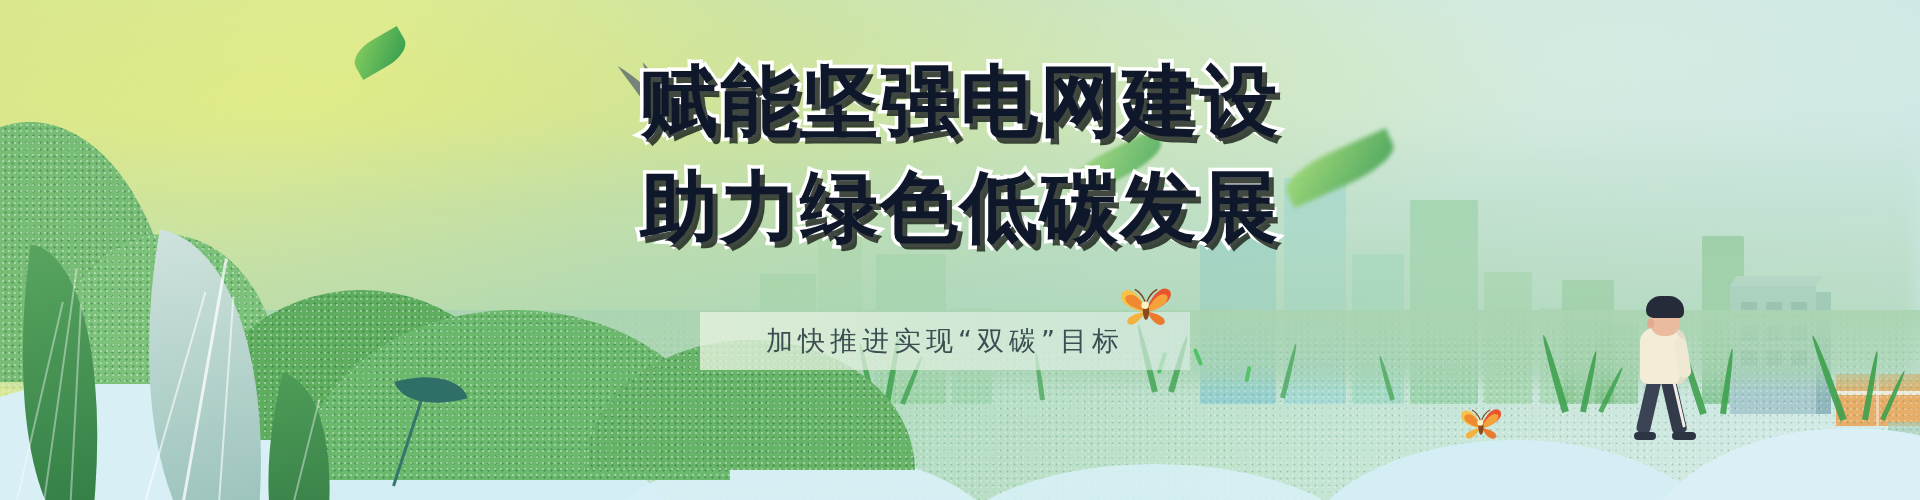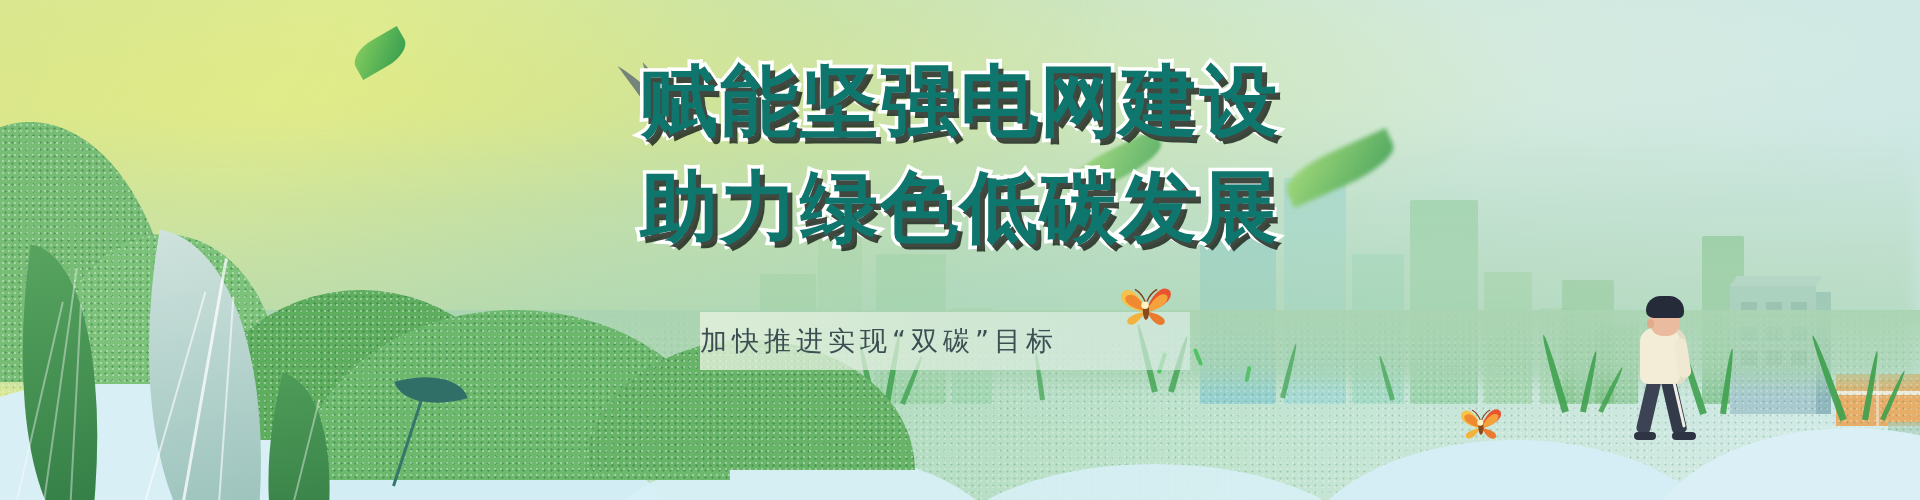--- a/index.html
+++ b/index.html
@@ -73,35 +73,35 @@
   
   .leaf{position:absolute;border-radius:0 100% 0 100%;}
   .leaf .vein{position:absolute;background:rgba(255,255,255,.40);}
   .floatleaf{position:absolute;border-radius:50% 0 50% 0;}
 
   
   .title-wrap{position:absolute;left:0;top:62px;width:100%;text-align:center;}
   .tline{
     font-family:"DejaVu Sans","Liberation Sans",sans-serif;
     font-weight:bold;
-    color:#0f766e;
+    color:#0f172a;
     letter-spacing:2px;
     line-height:1.02;
     -webkit-text-stroke:7px #ffffff;
     paint-order:stroke fill;
     text-shadow:5px 6px 0 rgba(30,40,30,.85);
   }
   .tline1{font-size:78px;}
   .tline2{font-size:78px;margin-top:26px;}
 
   
   .sub-bar{
     position:absolute;left:700px;top:312px;width:490px;height:58px;
     background:linear-gradient(to right, rgba(232,243,223,.78), rgba(226,240,226,.70), rgba(223,239,235,.62));
-    display:flex;align-items:center;justify-content:flex-start;
+    display:flex;align-items:center;justify-content:center;
   }
   .sub-text{
     font-family:"DejaVu Sans","Liberation Sans",sans-serif;
     font-size:27px;color:#3b4f53;letter-spacing:5px;font-weight:400;
   }
 
   
   .bfly{position:absolute;}
 
   

